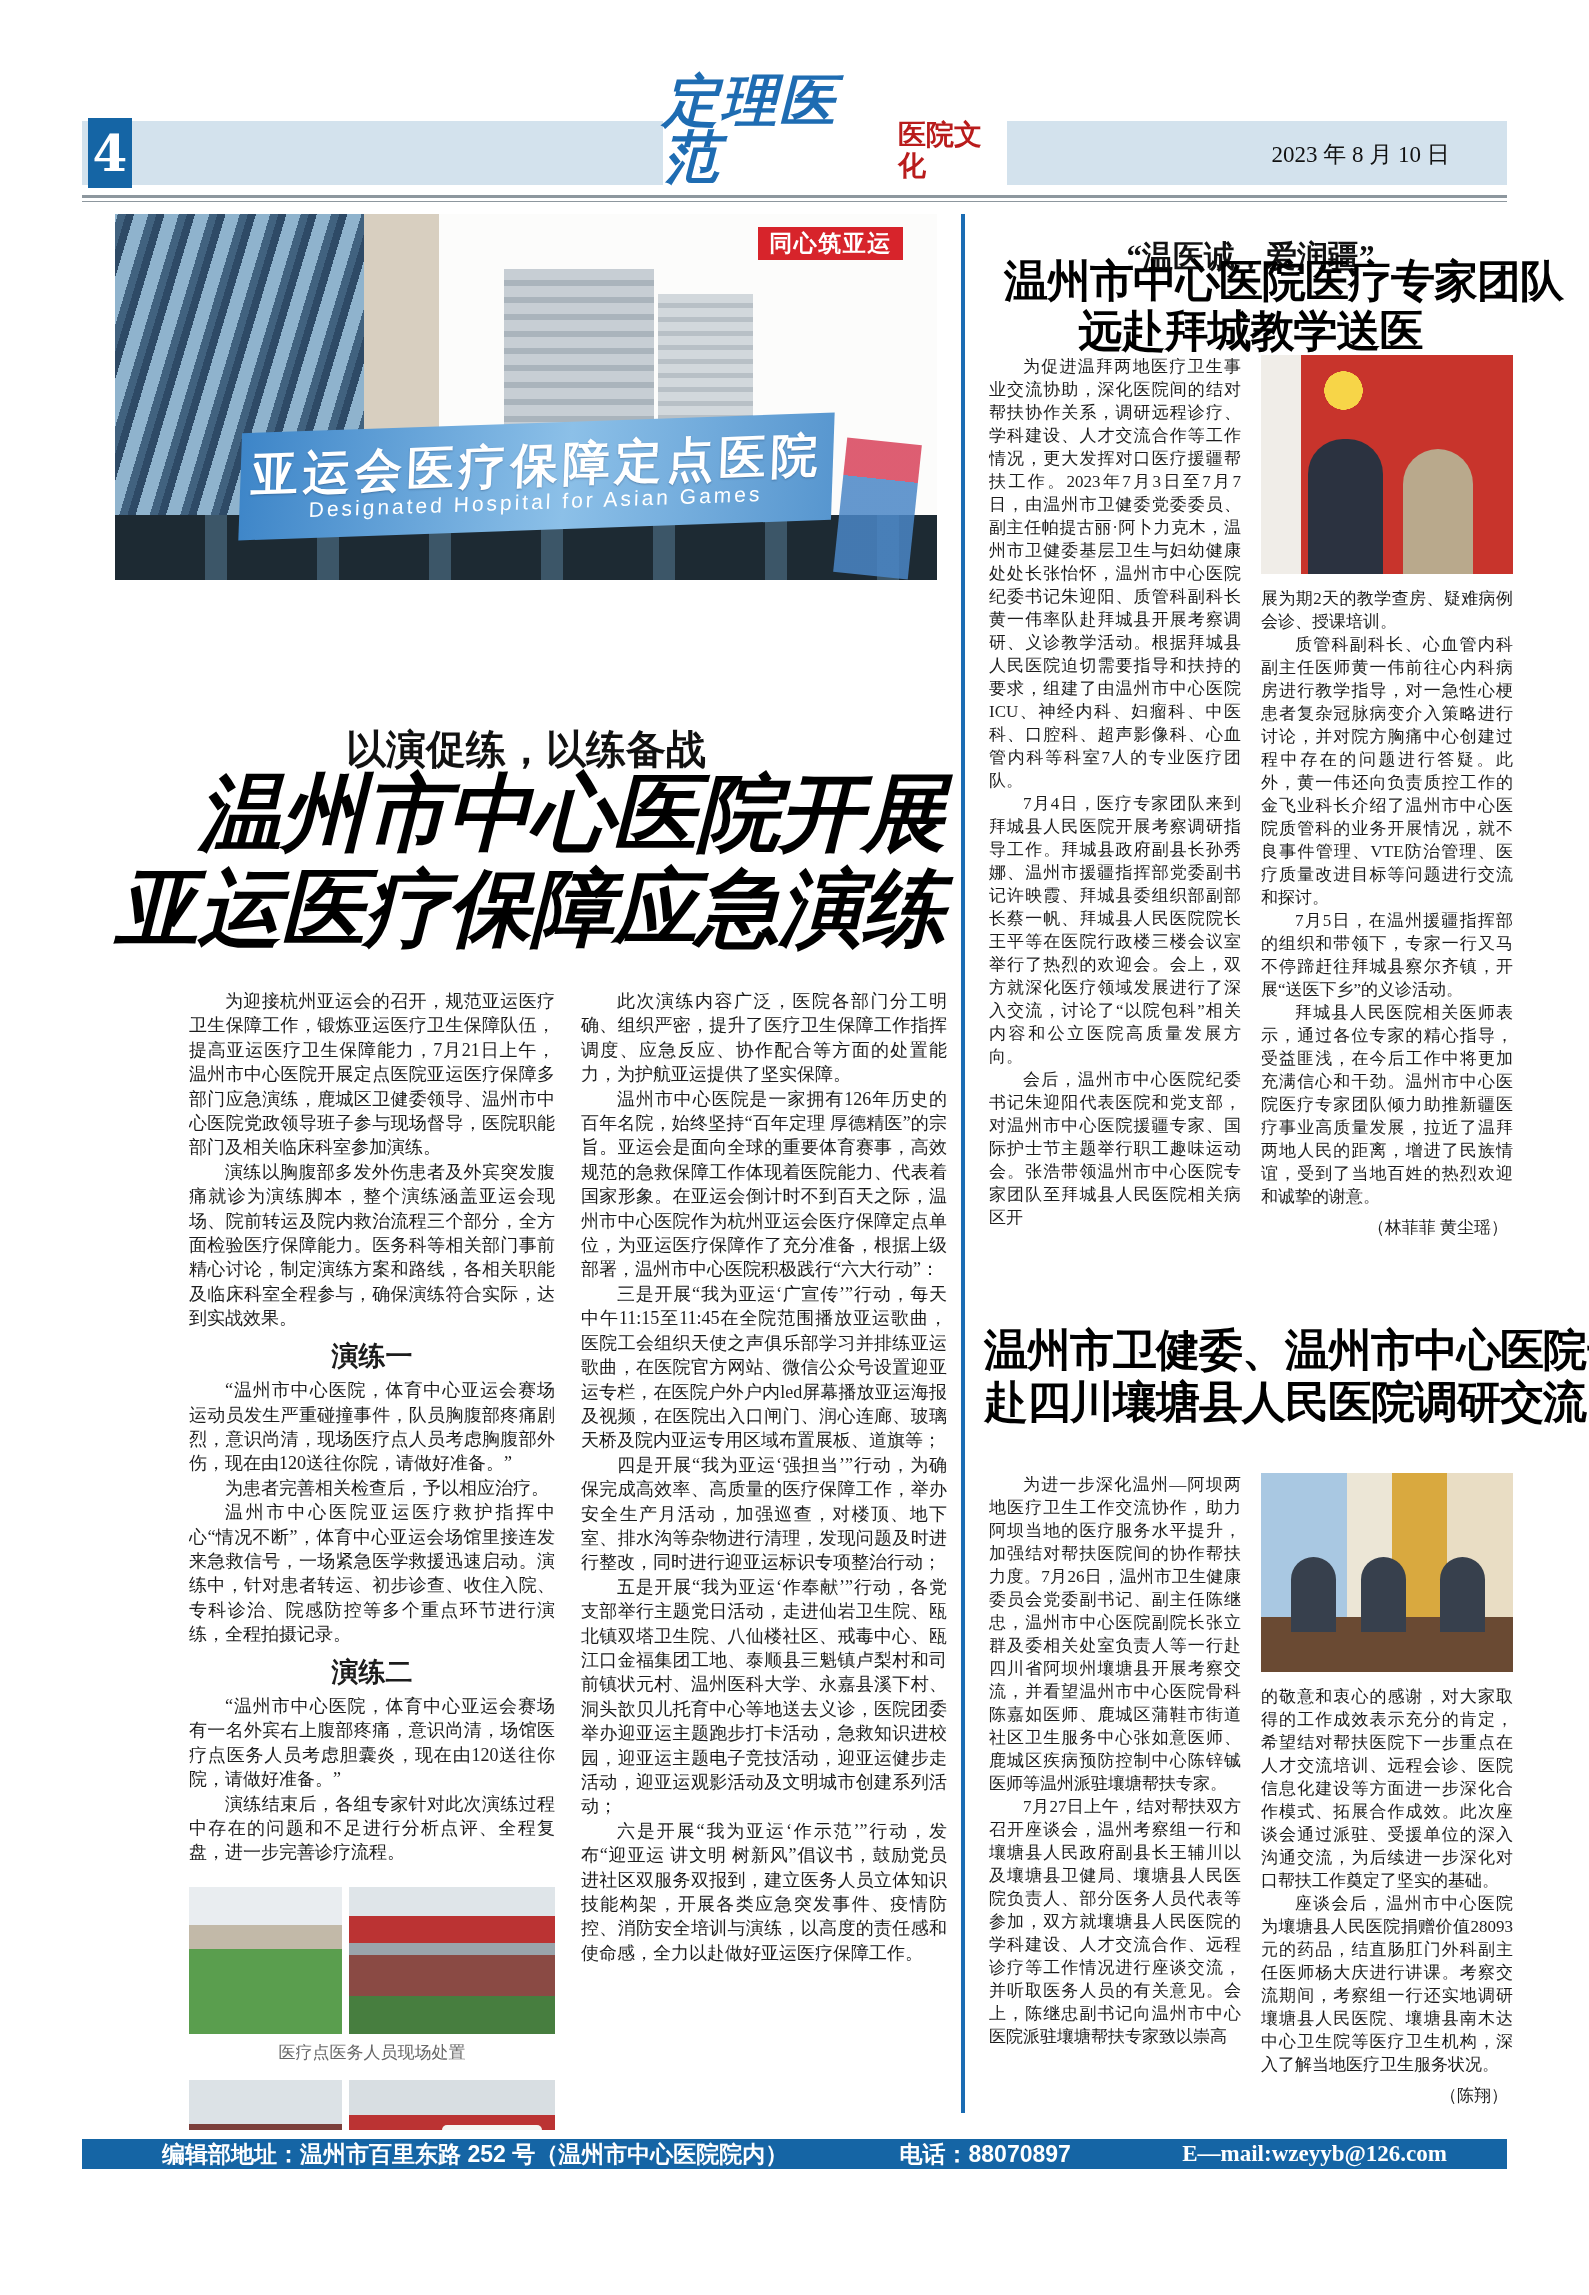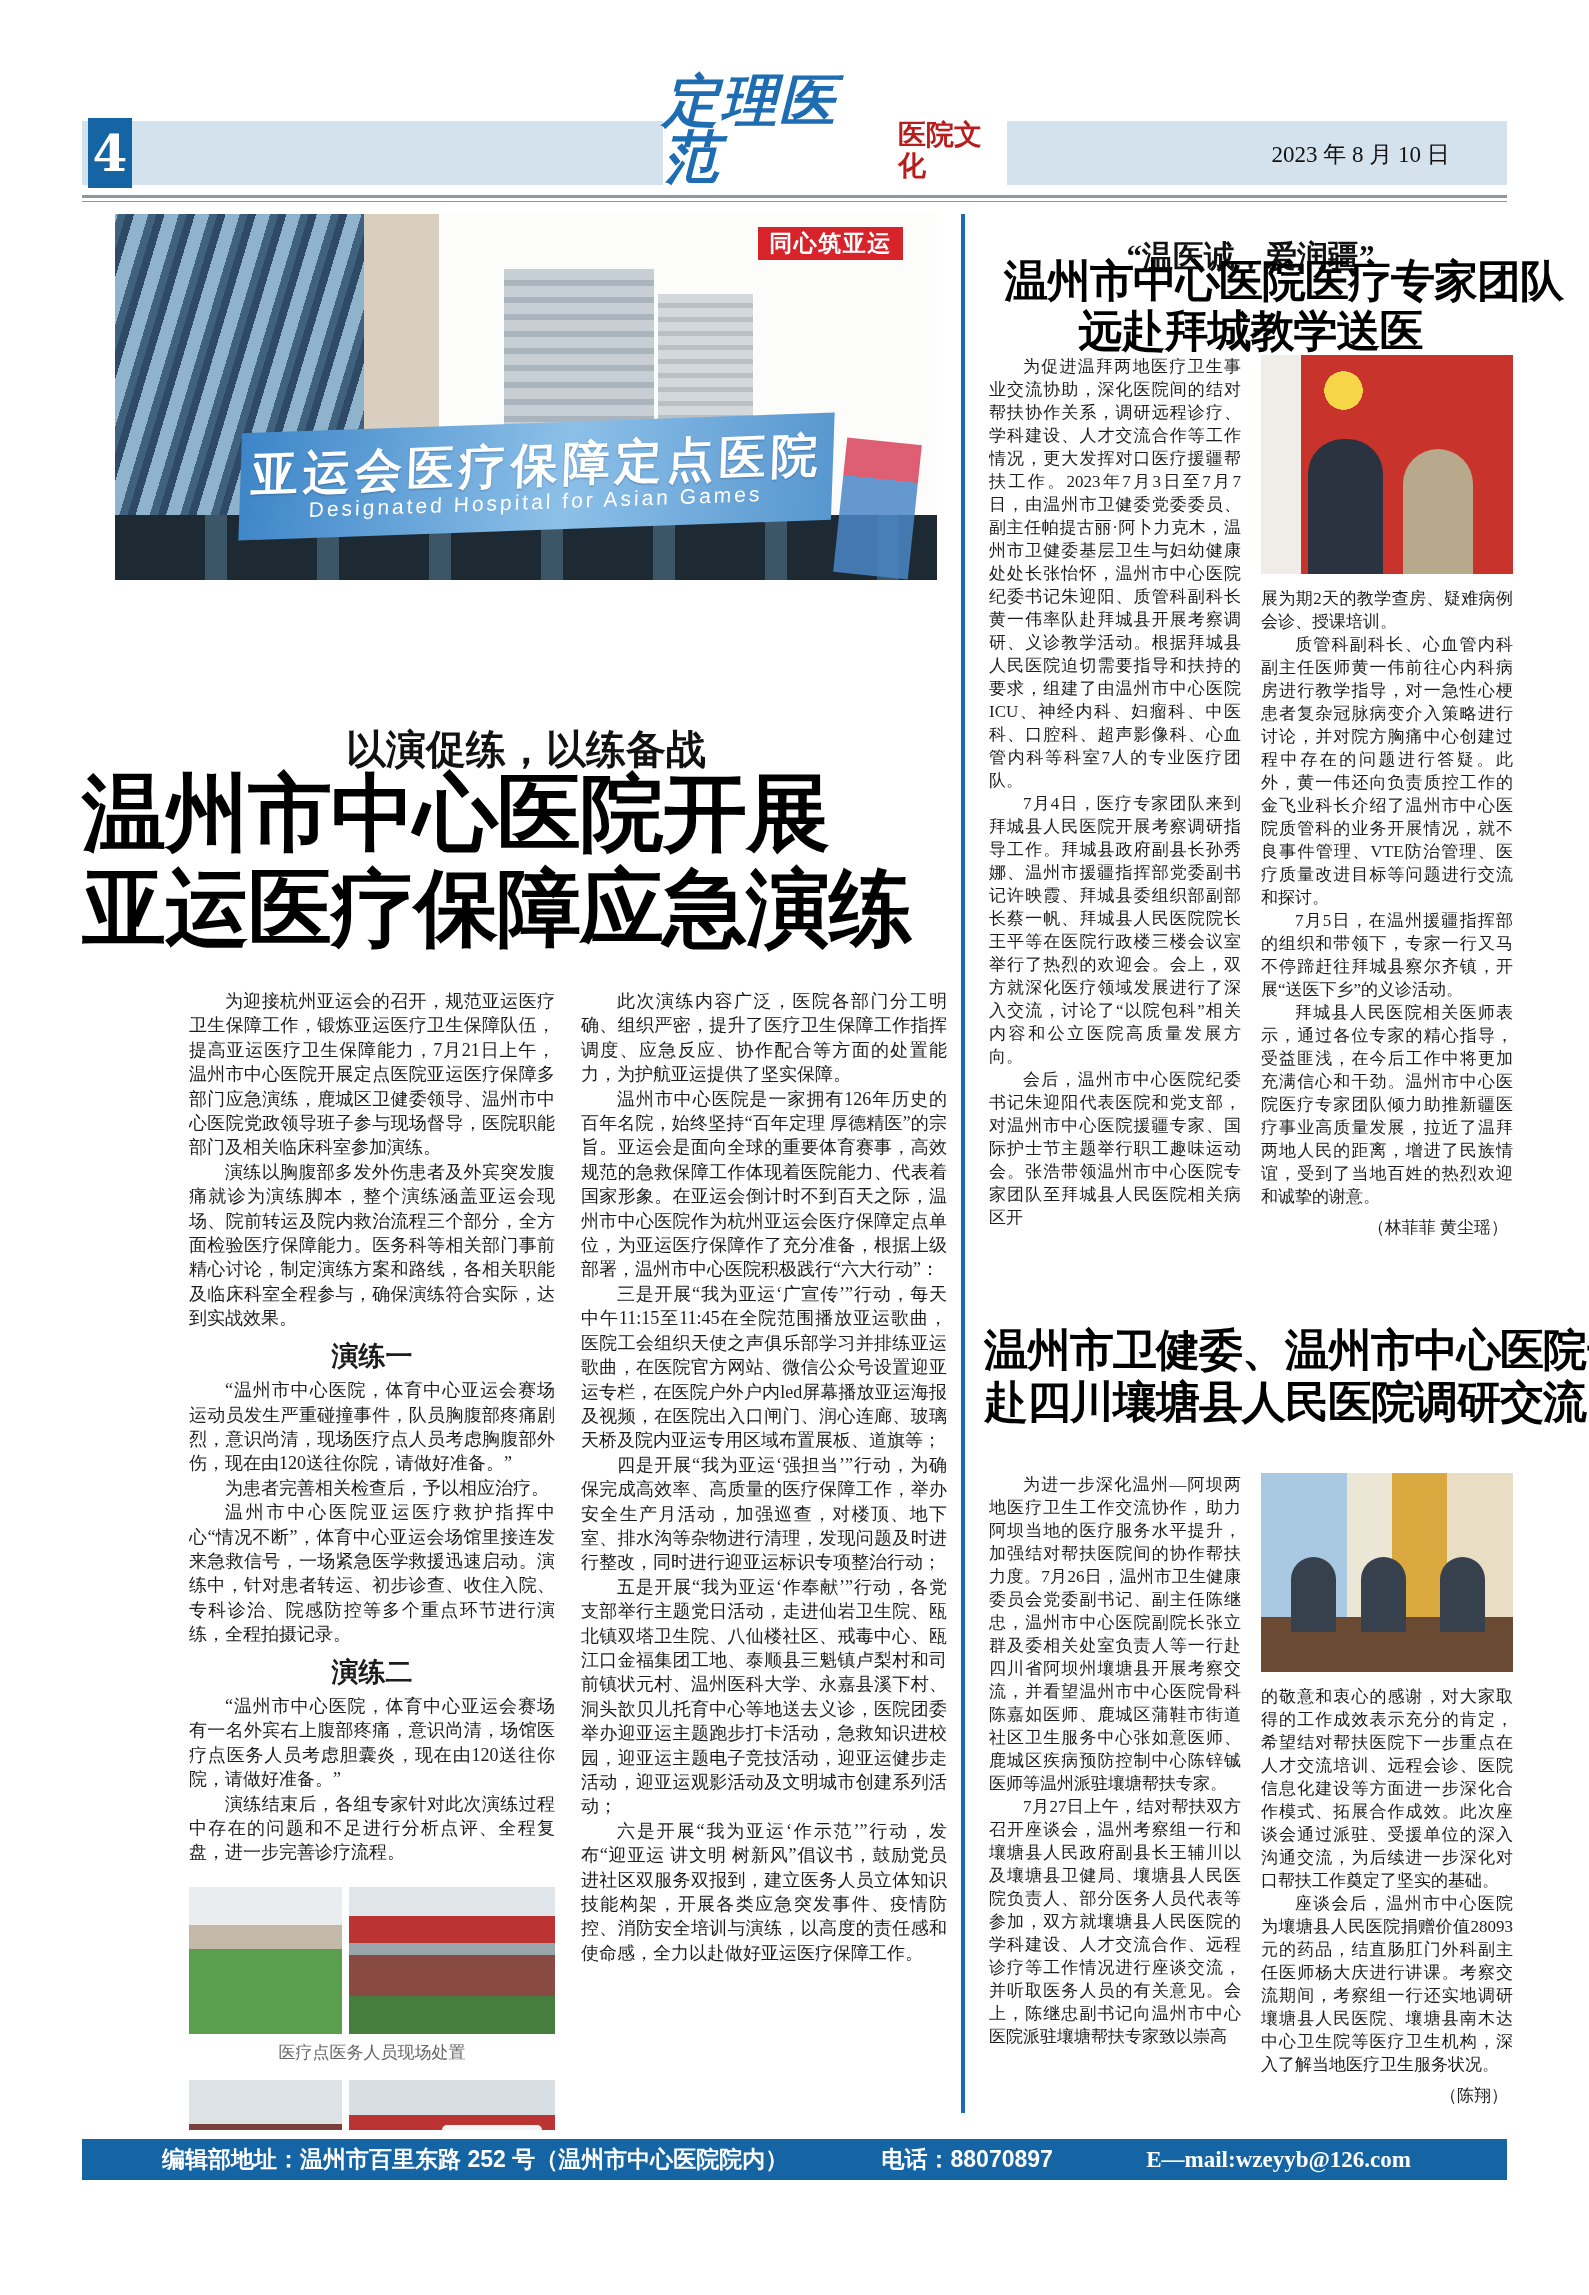--- a/index.html
+++ b/index.html
@@ -39,23 +39,23 @@
   .pm-side{position:absolute;left:725px;top:227px;width:75px;height:135px;transform:rotate(6deg);
       background:linear-gradient(180deg,#d8425a 0 28%,#4a86c6 28% 100%);opacity:.85;}
   .pm-tent{position:absolute;left:164px;bottom:47px;width:130px;height:35px;background:#4a5258;
       clip-path:polygon(0 100%,10% 0,90% 0,100% 100%);}
   .badge{position:absolute;left:758px;top:227px;width:145px;height:33px;background:#d7242b;
       display:flex;align-items:center;justify-content:center;}
   .badge span{color:#fff;font-size:23px;font-weight:bold;font-family:"Liberation Sans","DejaVu Sans",sans-serif;letter-spacing:1.5px;}
   
   .kicker-left{position:absolute;left:115px;top:722px;width:822px;text-align:center;
       font-size:40px;font-weight:bold;color:#111;}
-  .headline-left{position:absolute;left:82px;width:877px;text-align:left;white-space:nowrap;
+  .headline-left{position:absolute;left:68px;width:877px;text-align:right;white-space:nowrap;
       font-size:84px;font-weight:900;color:#000;line-height:1;
-      font-family:"Liberation Sans","DejaVu Sans",sans-serif;letter-spacing:-1px;}
+      font-family:"Liberation Sans","DejaVu Sans",sans-serif;letter-spacing:-1px;font-style:italic;}
   .hl1{top:771px;} .hl2{top:866px;}
   .col{position:absolute;top:989px;height:1141px;overflow:hidden;text-align:justify;
       font-size:18px;line-height:24.4px;color:#1c1c1c;}
   .col p{margin:0;text-indent:2em;}
   .col .subhead{font-size:27px;font-weight:bold;text-align:center;text-indent:0;
       font-family:"Liberation Sans","DejaVu Sans",sans-serif;margin:13px 0 10px 0;}
   #left-col-1{left:189px;width:366px;}
   #left-col-2{left:581px;width:366px;}
   
   .grid{margin-top:22px;}
@@ -88,22 +88,22 @@
       background:linear-gradient(90deg,#f0ede8 0 16%,#c8342c 16% 100%);}
   .ph-flag .emblem{position:absolute;left:60px;top:13px;width:45px;height:45px;border-radius:50%;
       background:radial-gradient(circle at 50% 50%,#f7d548 0 60%,#c8342c 61%);}
   .ph-flag .fig1{position:absolute;left:47px;bottom:-15px;width:75px;height:150px;border-radius:35px 35px 0 0;background:#2b3240;}
   .ph-flag .fig2{position:absolute;left:142px;bottom:-15px;width:70px;height:140px;border-radius:35px 35px 0 0;background:#b9a98c;}
   .ph-meeting{width:252px;height:199px;margin-bottom:13px;position:relative;overflow:hidden;
       background:linear-gradient(90deg,#a9c8e2 0 34%,#ece6d6 34% 52%,#d9a93f 52% 74%,#e9ddc4 74% 100%);}
   .ph-meeting .table{position:absolute;left:0;bottom:0;width:100%;height:55px;background:#6a4a33;}
   .ph-meeting .fig{position:absolute;bottom:40px;width:45px;height:75px;border-radius:22.4px 22.4px 0 0;background:#37404d;}
   
-  .footer-bar{position:absolute;left:82px;top:2139px;width:1425px;height:41px;background:#1565a5;
-      display:flex;align-items:center;justify-content:space-between;box-sizing:border-box;padding:0 96px 0 80px;}
+  .footer-bar{position:absolute;left:82px;top:2139px;width:1425px;height:30px;background:#1565a5;
+      display:flex;align-items:center;justify-content:space-between;box-sizing:border-box;padding:0 60px 0 80px;}
   .footer-bar span{color:#fff;font-size:23px;font-weight:bold;white-space:nowrap;
       font-family:"Liberation Sans","DejaVu Sans",sans-serif;}
   .footer-bar .f-email{font-family:"Liberation Serif","DejaVu Serif",serif;font-weight:bold;}
 </style>
 </head>
 <body>
 
 <div id="page">
 
   <div class="header-band"></div>

